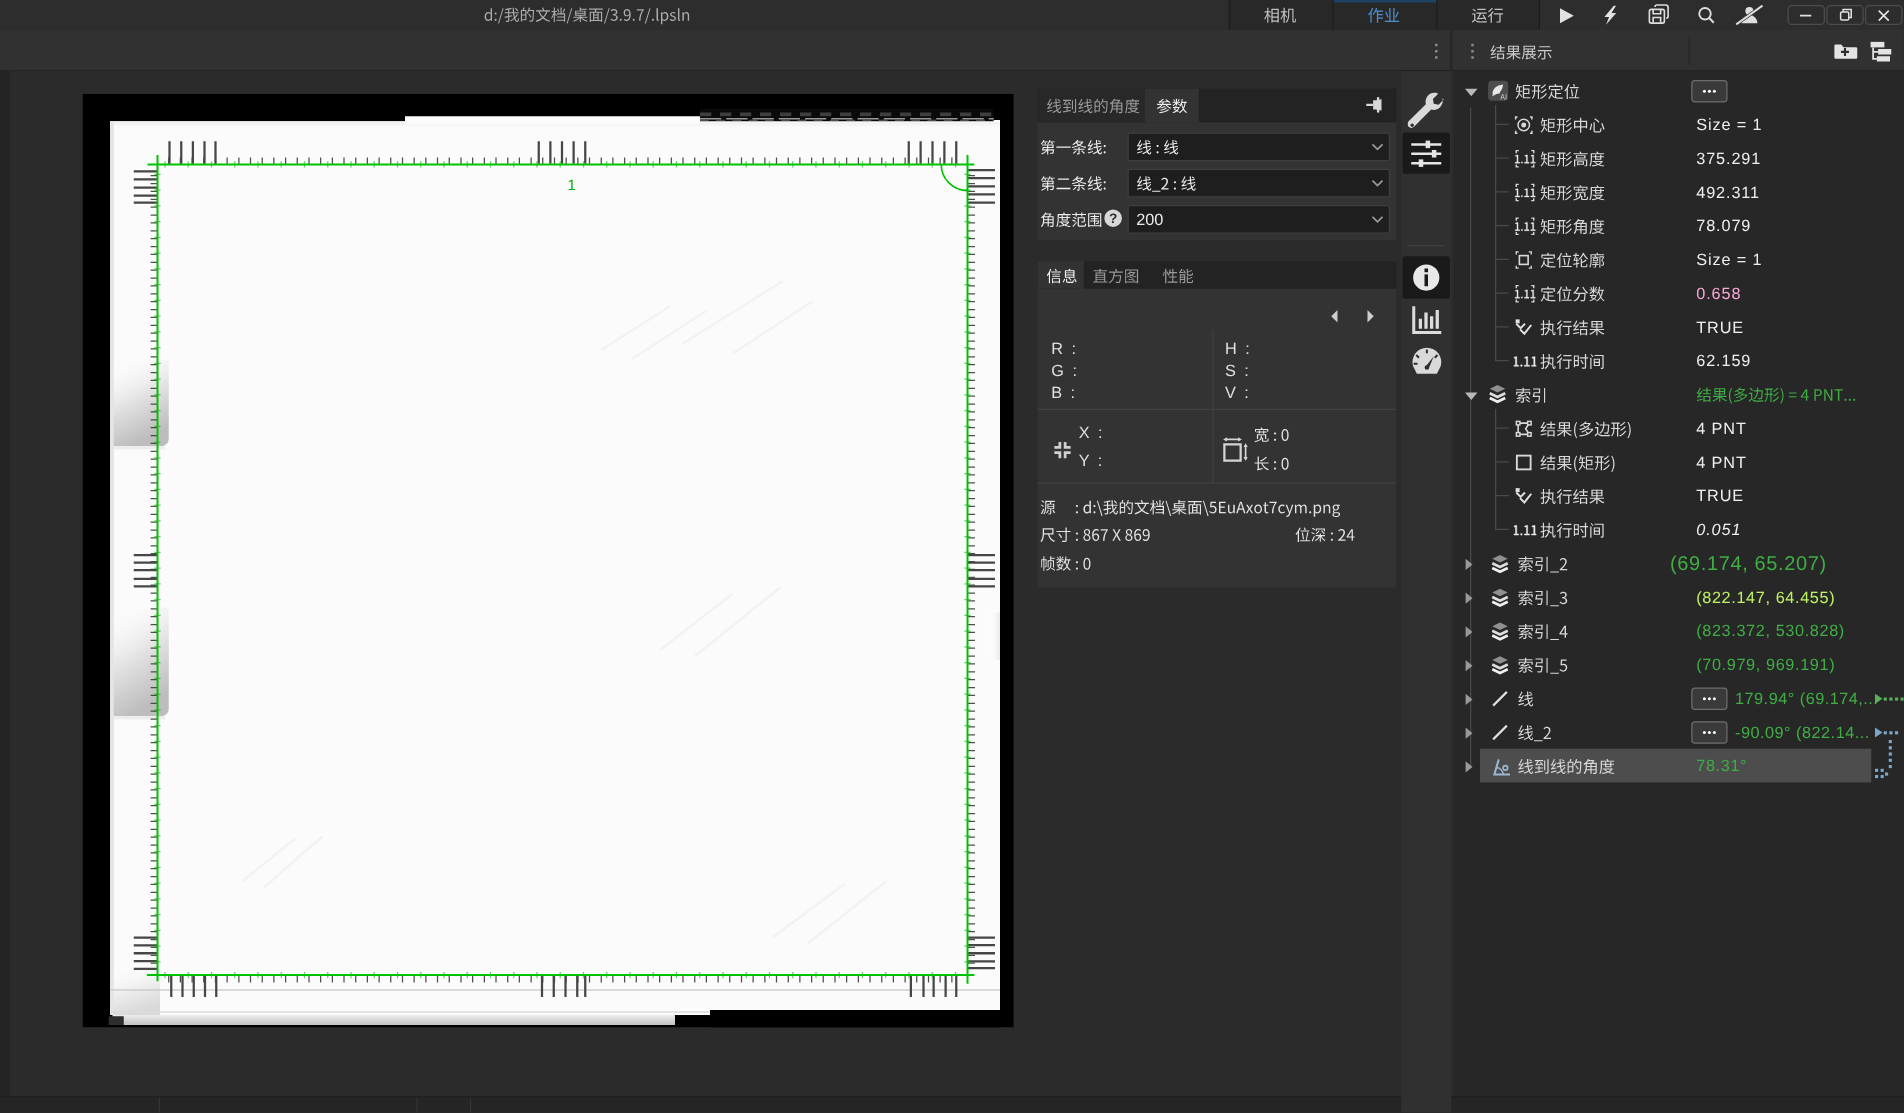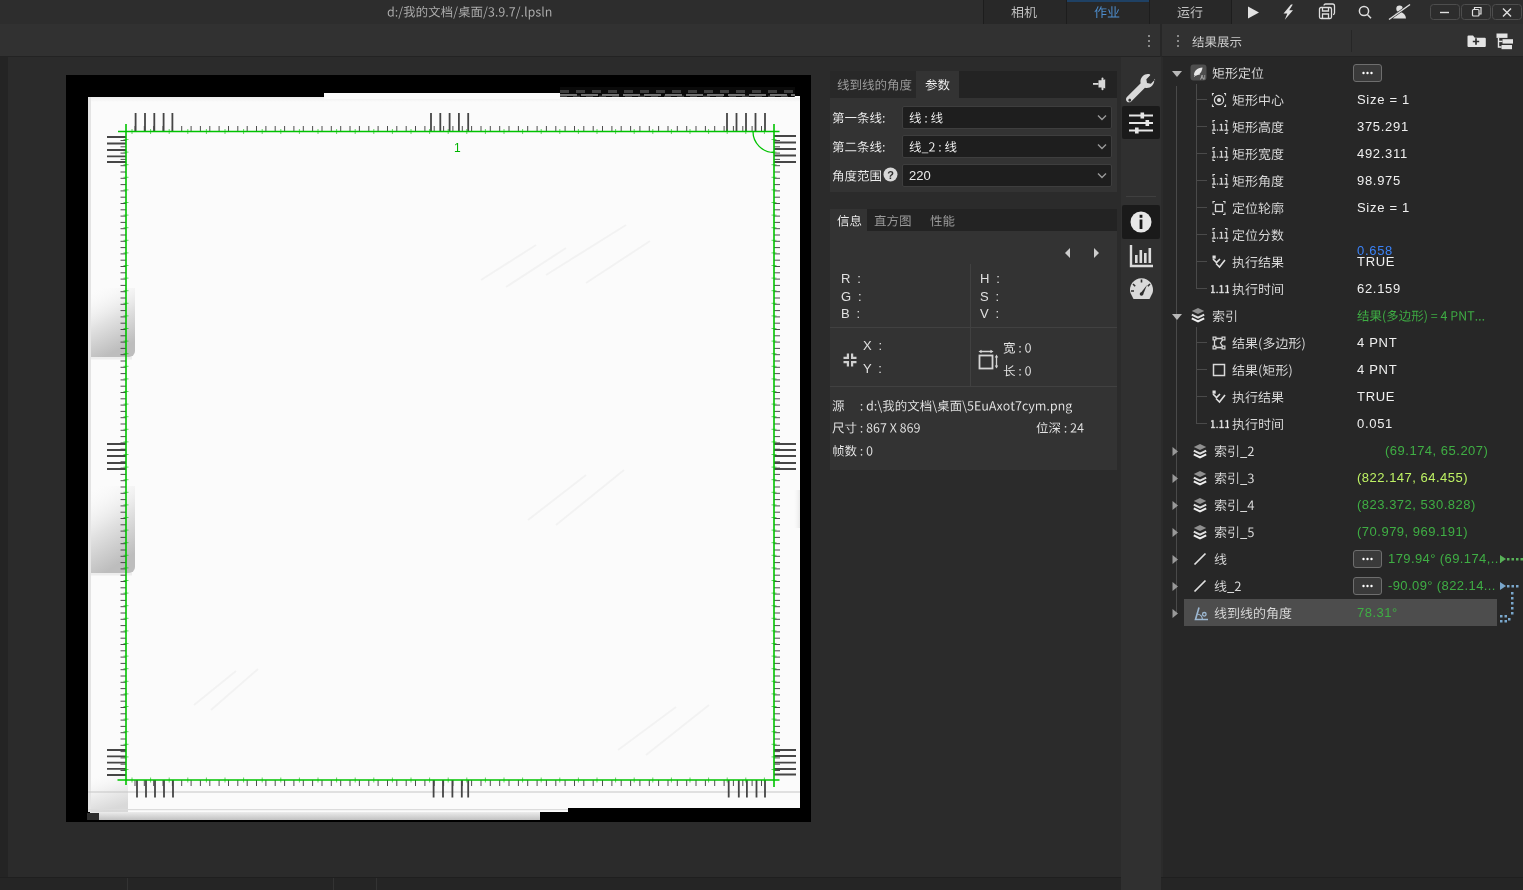--- a/index.html
+++ b/index.html
@@ -184,21 +184,21 @@
 <svg class="i" style="left:1096px;top:143px" width="12" height="8">
       <path d="M2 1.5 L6 5.5 L10 1.5" stroke="#9a9a9a" stroke-width="1.4" fill="none"></path>
     </svg>
 <svg class="t" style="left:909px;top:137.0px" width="50" height="19">
       <path transform="translate(0,14.5)" d="M0.7 -0.7 0.9 0.2C2 -0.1 3.5 -0.6 5 -1L4.8 -1.8C3.3 -1.4 1.7 -0.9 0.7 -0.7ZM8.8 -9.8C9.4 -9.5 10.2 -9 10.6 -8.6L11.2 -9.2C10.8 -9.5 10 -10 9.3 -10.3ZM0.9 -5.3C1.1 -5.4 1.4 -5.5 2.9 -5.7C2.4 -4.8 1.9 -4.2 1.6 -4C1.2 -3.5 1 -3.2 0.7 -3.1C0.8 -2.9 0.9 -2.5 1 -2.3C1.2 -2.4 1.7 -2.6 4.8 -3.2C4.8 -3.4 4.8 -3.7 4.8 -4L2.3 -3.5C3.3 -4.7 4.2 -6 5 -7.4L4.2 -7.9C4 -7.4 3.7 -6.9 3.4 -6.5L1.9 -6.3C2.6 -7.4 3.3 -8.7 3.9 -10.1L3 -10.5C2.5 -9 1.6 -7.4 1.3 -7C1 -6.5 0.8 -6.2 0.6 -6.2C0.7 -5.9 0.9 -5.5 0.9 -5.3ZM11.1 -4.4C10.6 -3.6 9.9 -2.9 9.1 -2.2C8.9 -2.9 8.7 -3.7 8.6 -4.6L11.8 -5.2L11.6 -6L8.5 -5.4C8.4 -6 8.4 -6.5 8.3 -7.1L11.4 -7.6L11.3 -8.4L8.3 -7.9C8.2 -8.8 8.2 -9.6 8.2 -10.5H7.3C7.3 -9.6 7.3 -8.7 7.4 -7.8L5.4 -7.5L5.6 -6.7L7.4 -6.9C7.5 -6.4 7.5 -5.8 7.6 -5.3L5.2 -4.8L5.3 -4L7.7 -4.4C7.9 -3.4 8.1 -2.4 8.3 -1.7C7.3 -1 6 -0.4 4.8 0C5 0.2 5.2 0.6 5.4 0.8C6.5 0.4 7.6 -0.2 8.6 -0.8C9.2 0.3 9.8 1 10.7 1C11.6 1 11.9 0.6 12 -0.9C11.8 -0.9 11.5 -1.1 11.3 -1.4C11.3 -0.2 11.2 0.1 10.8 0.1C10.3 0.1 9.8 -0.5 9.4 -1.4C10.4 -2.1 11.2 -3 11.9 -4Z M12.7 1.8H19.3V1H12.7Z M20 0H25.8V-1H23.3C22.8 -1 22.2 -0.9 21.8 -0.9C23.9 -2.9 25.4 -4.8 25.4 -6.6C25.4 -8.3 24.3 -9.3 22.7 -9.3C21.5 -9.3 20.7 -8.8 20 -8L20.7 -7.3C21.2 -8 21.8 -8.4 22.6 -8.4C23.7 -8.4 24.2 -7.6 24.2 -6.6C24.2 -5 22.9 -3.2 20 -0.7Z M31 -4.9C31.4 -4.9 31.8 -5.2 31.8 -5.8C31.8 -6.3 31.4 -6.6 31 -6.6C30.5 -6.6 30.1 -6.3 30.1 -5.8C30.1 -5.2 30.5 -4.9 31 -4.9ZM31 0.2C31.4 0.2 31.8 -0.2 31.8 -0.7C31.8 -1.2 31.4 -1.6 31 -1.6C30.5 -1.6 30.1 -1.2 30.1 -0.7C30.1 -0.2 30.5 0.2 31 0.2Z M36.2 -0.7 36.4 0.2C37.5 -0.1 39 -0.6 40.5 -1L40.3 -1.8C38.8 -1.4 37.2 -0.9 36.2 -0.7ZM44.3 -9.8C44.9 -9.5 45.7 -9 46.1 -8.6L46.7 -9.2C46.3 -9.5 45.5 -10 44.9 -10.3ZM36.4 -5.3C36.6 -5.4 36.9 -5.5 38.4 -5.7C37.9 -4.8 37.4 -4.2 37.1 -4C36.7 -3.5 36.5 -3.2 36.2 -3.1C36.3 -2.9 36.4 -2.5 36.5 -2.3C36.7 -2.4 37.2 -2.6 40.3 -3.2C40.3 -3.4 40.3 -3.7 40.3 -4L37.8 -3.5C38.8 -4.7 39.7 -6 40.5 -7.4L39.7 -7.9C39.5 -7.4 39.2 -6.9 38.9 -6.5L37.4 -6.3C38.1 -7.4 38.8 -8.7 39.4 -10.1L38.5 -10.5C38 -9 37.1 -7.4 36.8 -7C36.5 -6.5 36.3 -6.2 36.1 -6.2C36.2 -5.9 36.4 -5.5 36.4 -5.3ZM46.6 -4.4C46.1 -3.6 45.4 -2.9 44.6 -2.2C44.4 -2.9 44.2 -3.7 44.1 -4.6L47.3 -5.2L47.1 -6L44 -5.4C43.9 -6 43.9 -6.5 43.8 -7.1L46.9 -7.6L46.8 -8.4L43.8 -7.9C43.7 -8.8 43.7 -9.6 43.7 -10.5H42.8C42.8 -9.6 42.8 -8.7 42.9 -7.8L40.9 -7.5L41.1 -6.7L42.9 -6.9C43 -6.4 43 -5.8 43.1 -5.3L40.7 -4.8L40.8 -4L43.2 -4.4C43.4 -3.4 43.6 -2.4 43.8 -1.7C42.8 -1 41.5 -0.4 40.3 0C40.5 0.2 40.7 0.6 40.9 0.8C42 0.4 43.1 -0.2 44.1 -0.8C44.6 0.3 45.3 1 46.2 1C47.1 1 47.4 0.6 47.5 -0.9C47.3 -0.9 47 -1.1 46.8 -1.4C46.8 -0.2 46.6 0.1 46.3 0.1C45.8 0.1 45.3 -0.5 44.9 -1.4C45.9 -2.1 46.8 -3 47.4 -4Z" fill="#ececec"></path>
     </svg>
 <div class="r" style="left:902px;top:164px;width:210px;height:23px;background:#1e1e1e;border:1px solid #3e3e3e;border-radius:2px"></div>
 <svg class="i" style="left:1096px;top:172px" width="12" height="8">
       <path d="M2 1.5 L6 5.5 L10 1.5" stroke="#9a9a9a" stroke-width="1.4" fill="none"></path>
     </svg>
-<div class="a" style="left:909px;top:168.7px;font-size:13px;color:#ececec;">220</div>
+<div class="a" style="left:909px;top:168.7px;font-size:13px;color:#ececec;">200</div>
 <svg class="t" style="left:832px;top:165.5px" width="52" height="19">
       <path transform="translate(0,14.5)" d="M3.3 -6.8H6.1V-5.2H3.3ZM3.3 -7.6H3.3C3.7 -8 4 -8.5 4.3 -8.9H7.9C7.6 -8.4 7.2 -8 6.8 -7.6ZM10 -6.8V-5.2H7V-6.8ZM4.2 -10.5C3.6 -9.3 2.4 -7.8 0.7 -6.6C0.9 -6.5 1.2 -6.2 1.4 -5.9C1.8 -6.2 2.1 -6.4 2.4 -6.7V-4.5C2.4 -2.9 2.2 -1 0.8 0.4C1 0.6 1.4 0.9 1.5 1.1C2.4 0.3 2.8 -0.8 3.1 -1.9H6.1V0.7H7V-1.9H10V-0.2C10 -0 9.9 0 9.7 0C9.5 0.1 8.7 0.1 8 0C8.1 0.3 8.2 0.7 8.3 1C9.3 1 10 1 10.4 0.8C10.8 0.6 10.9 0.4 10.9 -0.2V-7.6H7.9C8.4 -8.1 8.9 -8.7 9.2 -9.3L8.6 -9.7L8.4 -9.7H4.9L5.2 -10.3ZM3.3 -4.4H6.1V-2.7H3.2C3.3 -3.3 3.3 -3.9 3.3 -4.4ZM10 -4.4V-2.7H7V-4.4Z M17.3 -8.1V-7H15.3V-6.2H17.3V-4.1H22.2V-6.2H24.2V-7H22.2V-8.1H21.3V-7H18.2V-8.1ZM21.3 -6.2V-4.9H18.2V-6.2ZM22 -2.5C21.4 -1.9 20.6 -1.4 19.7 -1C18.9 -1.4 18.1 -1.9 17.6 -2.5ZM15.5 -3.3V-2.5H17.1L16.7 -2.4C17.2 -1.7 17.9 -1.1 18.7 -0.6C17.5 -0.2 16.2 0 14.9 0.1C15 0.3 15.2 0.7 15.3 0.9C16.8 0.8 18.4 0.4 19.7 -0.1C20.9 0.5 22.4 0.8 24 1C24.1 0.8 24.3 0.4 24.5 0.2C23.1 0.1 21.9 -0.2 20.8 -0.6C21.9 -1.2 22.8 -2 23.3 -3L22.8 -3.4L22.6 -3.3ZM18.4 -10.3C18.6 -10 18.8 -9.6 18.9 -9.3H14.1V-5.9C14.1 -4 14 -1.3 13 0.6C13.2 0.7 13.6 0.9 13.8 1C14.8 -1 15 -3.9 15 -5.9V-8.4H24.4V-9.3H20C19.8 -9.7 19.6 -10.2 19.4 -10.6Z M25.9 0.2 26.6 1C27.5 0 28.6 -1.2 29.5 -2.3L29 -3C28 -1.8 26.8 -0.6 25.9 0.2ZM26.4 -6.6C27.2 -6.2 28.2 -5.6 28.7 -5.2L29.3 -5.9C28.7 -6.2 27.7 -6.8 27 -7.2ZM25.7 -4.2C26.5 -3.9 27.5 -3.3 28.1 -3L28.6 -3.7C28 -4 27 -4.5 26.2 -4.9ZM30.1 -6.8V-0.8C30.1 0.5 30.6 0.8 32.1 0.8C32.4 0.8 34.8 0.8 35.2 0.8C36.5 0.8 36.9 0.3 37 -1.4C36.7 -1.5 36.3 -1.7 36.1 -1.8C36 -0.4 35.9 -0.1 35.1 -0.1C34.6 -0.1 32.5 -0.1 32.1 -0.1C31.2 -0.1 31.1 -0.2 31.1 -0.8V-5.9H35V-3.6C35 -3.4 34.9 -3.4 34.7 -3.4C34.4 -3.4 33.7 -3.4 32.8 -3.4C32.9 -3.1 33.1 -2.8 33.1 -2.5C34.2 -2.5 34.9 -2.5 35.3 -2.7C35.8 -2.8 35.9 -3.1 35.9 -3.6V-6.8ZM33 -10.5V-9.4H29.5V-10.5H28.5V-9.4H25.7V-8.5H28.5V-7.3H29.5V-8.5H33V-7.3H33.9V-8.5H36.8V-9.4H33.9V-10.5Z M40.3 -7.8V-7H43.2V-6H40.8V-5.2H43.2V-4.2H40.1V-3.4H43.2V-0.8H44.1V-3.4H46.4C46.3 -2.7 46.2 -2.4 46.1 -2.2C46 -2.1 46 -2.1 45.8 -2.1C45.6 -2.1 45.2 -2.1 44.8 -2.2C44.9 -2 45 -1.7 45 -1.4C45.5 -1.4 45.9 -1.4 46.2 -1.4C46.5 -1.5 46.6 -1.5 46.8 -1.7C47 -1.9 47.2 -2.5 47.3 -3.8C47.3 -3.9 47.3 -4.2 47.3 -4.2H44.1V-5.2H46.7V-6H44.1V-7H47.2V-7.8H44.1V-8.8H43.2V-7.8ZM38.5 -10V1H39.4V0.4H48.1V1H49V-10ZM39.4 -0.4V-9.2H48.1V-0.4Z" fill="#eeeeee"></path>
     </svg>
 <svg class="i" style="left:883px;top:167px" width="16" height="16">
       <circle cx="7.5" cy="7.5" r="7" fill="#d8d8d8"></circle>
       <text x="7.5" y="11.5" text-anchor="middle" font-family="Liberation Sans" font-size="11" font-weight="bold" fill="#2d2d2d">?</text>
     </svg>
 <div class="r" style="left:830px;top:209px;width:287px;height:22px;background:#232323;"></div>
 <div class="r" style="left:830px;top:209px;width:37px;height:22px;background:#333333;"></div>
 <svg class="t" style="left:837px;top:210.5px" width="27" height="19">
@@ -365,41 +365,41 @@
 <div class="a" style="left:1357px;top:146.7px;font-size:13px;color:#efefef;letter-spacing:0.7px;">492.311</div>
 <svg class="i" style="left:1211px;top:173px" width="18" height="16" viewBox="0 0 18 16">
 <g stroke="#d8d8d8" stroke-width="1.1" fill="none">
         <path d="M4 1.5 h-2 v2 M14 1.5 h2 v2 M4 14.5 h-2 v-2 M14 14.5 h2 v-2"></path>
       </g>
 <path transform="translate(0.3,11.5)" d="M0.8 0H4.4V-0.7H3.1V-6.6H2.5C2.1 -6.4 1.7 -6.2 1.1 -6.1V-5.6H2.3V-0.7H0.8Z M6.2 0.1C6.6 0.1 6.8 -0.1 6.8 -0.5C6.8 -0.9 6.6 -1.1 6.2 -1.1C5.9 -1.1 5.7 -0.9 5.7 -0.5C5.7 -0.1 5.9 0.1 6.2 0.1Z M8.3 0H11.9V-0.7H10.6V-6.6H10C9.6 -6.4 9.2 -6.2 8.6 -6.1V-5.6H9.8V-0.7H8.3Z M13.3 0H16.9V-0.7H15.6V-6.6H14.9C14.6 -6.4 14.2 -6.2 13.6 -6.1V-5.6H14.8V-0.7H13.3Z" fill="#ececec" stroke="#ececec" stroke-width="0.35"></path>
     </svg>
 <svg class="t" style="left:1232px;top:170.7px" width="54" height="20">
       <path transform="translate(0,15.1)" d="M7.3 -6.3H10.6V-3.8H7.3ZM12.1 -10.2H6.3V0.5H12.3V-0.4H7.3V-2.9H11.5V-7.3H7.3V-9.3H12.1ZM1.8 -10.9C1.6 -9.3 1.2 -7.7 0.6 -6.7C0.8 -6.5 1.2 -6.3 1.4 -6.1C1.7 -6.7 2 -7.5 2.2 -8.3H3V-6.2L3 -5.6H0.8V-4.7H3C2.8 -3 2.2 -1.1 0.5 0.3C0.7 0.4 1 0.8 1.1 1C2.4 -0.1 3.1 -1.4 3.5 -2.7C4.1 -1.9 4.9 -0.9 5.2 -0.3L5.9 -1.1C5.5 -1.5 4.2 -3.1 3.7 -3.6C3.8 -4 3.9 -4.3 3.9 -4.7H5.8V-5.6H4L4 -6.2V-8.3H5.5V-9.2H2.4C2.6 -9.7 2.7 -10.2 2.7 -10.7Z M24 -10.7C23.2 -9.7 21.7 -8.6 20.5 -7.9C20.7 -7.7 21 -7.5 21.2 -7.2C22.5 -8 23.9 -9.1 24.9 -10.3ZM24.4 -7.1C23.5 -6 21.9 -4.8 20.6 -4.1C20.8 -4 21.1 -3.7 21.3 -3.5C22.7 -4.2 24.3 -5.5 25.3 -6.8ZM24.7 -3.6C23.7 -2 21.9 -0.5 19.9 0.2C20.2 0.5 20.5 0.8 20.6 1C22.6 0.1 24.5 -1.4 25.6 -3.2ZM18.3 -9.2V-5.8H16.2V-9.2ZM13.5 -5.8V-4.9H15.2C15.2 -3 14.9 -1.1 13.5 0.5C13.7 0.6 14.1 0.9 14.2 1.1C15.8 -0.6 16.1 -2.7 16.1 -4.9H18.3V1H19.2V-4.9H20.6V-5.8H19.2V-9.2H20.4V-10.1H13.8V-9.2H15.2V-5.8Z M29.5 -7H32.3V-5.4H29.5ZM29.5 -7.9H29.4C29.8 -8.3 30.2 -8.8 30.5 -9.2H34.2C33.9 -8.8 33.5 -8.3 33.1 -7.9ZM36.4 -7V-5.4H33.3V-7ZM30.4 -11C29.7 -9.6 28.5 -8.1 26.7 -6.9C27 -6.7 27.3 -6.4 27.5 -6.2C27.8 -6.4 28.2 -6.7 28.5 -7V-4.7C28.5 -3 28.3 -1 26.9 0.4C27.1 0.6 27.4 0.9 27.6 1.1C28.5 0.3 29 -0.8 29.2 -2H32.3V0.8H33.3V-2H36.4V-0.2C36.4 -0 36.3 0 36.1 0C35.9 0.1 35.1 0.1 34.3 0C34.4 0.3 34.6 0.7 34.6 1C35.7 1 36.4 1 36.8 0.8C37.2 0.7 37.4 0.4 37.4 -0.2V-7.9H34.3C34.7 -8.4 35.2 -9.1 35.6 -9.6L34.9 -10.1L34.7 -10.1H31.1L31.5 -10.8ZM29.5 -4.5H32.3V-2.8H29.4C29.4 -3.4 29.5 -4 29.5 -4.5ZM36.4 -4.5V-2.8H33.3V-4.5Z M44 -8.4V-7.2H41.9V-6.4H44V-4.3H49.1V-6.4H51.2V-7.2H49.1V-8.4H48.1V-7.2H45V-8.4ZM48.1 -6.4V-5.1H45V-6.4ZM48.8 -2.6C48.3 -2 47.5 -1.4 46.5 -1C45.6 -1.4 44.9 -2 44.3 -2.6ZM42.1 -3.4V-2.6H43.8L43.4 -2.5C43.9 -1.7 44.6 -1.1 45.5 -0.6C44.2 -0.2 42.9 0 41.5 0.1C41.6 0.4 41.8 0.7 41.9 1C43.5 0.8 45.1 0.5 46.5 -0.1C47.8 0.5 49.3 0.8 50.9 1C51.1 0.8 51.3 0.4 51.5 0.2C50.1 0.1 48.7 -0.2 47.6 -0.6C48.7 -1.2 49.7 -2 50.3 -3.2L49.7 -3.5L49.5 -3.4ZM45.1 -10.8C45.3 -10.4 45.5 -10 45.7 -9.6H40.6V-6.1C40.6 -4.1 40.5 -1.4 39.5 0.6C39.7 0.7 40.2 0.9 40.4 1C41.4 -1 41.6 -4 41.6 -6.1V-8.7H51.3V-9.6H46.8C46.6 -10 46.4 -10.6 46.1 -11Z" fill="#d9d9d9"></path>
     </svg>
-<div class="a" style="left:1357px;top:173.7px;font-size:13px;color:#efefef;letter-spacing:0.7px;">98.975</div>
+<div class="a" style="left:1357px;top:173.7px;font-size:13px;color:#efefef;letter-spacing:0.7px;">78.079</div>
 <svg class="i" style="left:1211px;top:200px" width="16" height="16" viewBox="0 0 16 16">
 <g stroke="#d8d8d8" stroke-width="1.1" fill="none">
         <path d="M4 1.5 h-2 v2 M12 1.5 h2 v2 M4 14.5 h-2 v-2 M12 14.5 h2 v-2"></path>
 <rect x="4.5" y="4.5" width="7" height="7" stroke-width="1.3"></rect>
       </g>
     </svg>
 <svg class="t" style="left:1232px;top:197.7px" width="54" height="20">
       <path transform="translate(0,15.1)" d="M2.9 -4.9C2.6 -2.6 1.9 -0.7 0.5 0.4C0.7 0.6 1.1 0.9 1.3 1.1C2.1 0.3 2.8 -0.7 3.2 -1.9C4.4 0.4 6.4 0.8 9.1 0.8H12.1C12.2 0.5 12.3 0.1 12.5 -0.2C11.8 -0.1 9.6 -0.1 9.1 -0.1C8.4 -0.1 7.6 -0.2 7 -0.3V-2.9H10.9V-3.8H7V-6H10.3V-6.9H2.7V-6H6V-0.6C4.9 -1 4.1 -1.7 3.6 -3.1C3.7 -3.6 3.8 -4.2 3.9 -4.8ZM5.5 -10.7C5.8 -10.3 6 -9.9 6.1 -9.5H1.1V-6.6H2V-8.5H10.9V-6.6H11.9V-9.5H7.3C7.1 -9.9 6.8 -10.5 6.5 -11Z M17.8 -8.6V-7.6H24.9V-8.6ZM18.7 -6.6C19 -4.8 19.4 -2.4 19.5 -1L20.5 -1.3C20.4 -2.7 20 -5 19.5 -6.8ZM20.4 -10.8C20.7 -10.1 20.9 -9.3 21 -8.7L22 -9C21.9 -9.5 21.6 -10.4 21.3 -11ZM17.2 -0.4V0.5H25.4V-0.4H22.7C23.2 -2.2 23.7 -4.7 24.1 -6.7L23.1 -6.9C22.8 -5 22.3 -2.2 21.8 -0.4ZM16.7 -10.9C16 -8.9 14.8 -6.9 13.5 -5.7C13.7 -5.5 13.9 -5 14.1 -4.7C14.5 -5.2 14.9 -5.7 15.3 -6.3V1H16.3V-7.8C16.8 -8.7 17.3 -9.6 17.6 -10.6Z M34.4 -10.9C33.8 -9.4 32.6 -7.5 30.9 -6.1C31.1 -6 31.4 -5.6 31.5 -5.4C33 -6.6 34 -8 34.7 -9.3C35.6 -7.8 36.7 -6.4 37.8 -5.5C37.9 -5.8 38.3 -6.1 38.5 -6.3C37.3 -7.1 36 -8.8 35.2 -10.3L35.4 -10.8ZM36.6 -5.6C35.8 -4.9 34.7 -4.2 33.6 -3.6V-6.1H32.6V-0.8C32.6 0.4 33 0.7 34.3 0.7C34.5 0.7 36.2 0.7 36.5 0.7C37.6 0.7 37.9 0.2 38 -1.6C37.7 -1.7 37.3 -1.8 37.1 -2C37.1 -0.5 37 -0.2 36.4 -0.2C36.1 -0.2 34.6 -0.2 34.3 -0.2C33.7 -0.2 33.6 -0.3 33.6 -0.8V-2.6C34.8 -3.1 36.2 -4 37.3 -4.7ZM27 -4.3C27.1 -4.4 27.5 -4.5 28 -4.5H29V-2.6L26.5 -2.2L26.7 -1.2L29 -1.7V1H29.9V-1.8L31.5 -2.2L31.4 -3L29.9 -2.7V-4.5H31.2V-5.4H29.9V-7.4H29V-5.4H27.9C28.2 -6.3 28.6 -7.3 28.9 -8.4H31.2V-9.4H29.1C29.2 -9.8 29.3 -10.3 29.4 -10.7L28.5 -10.9C28.4 -10.4 28.3 -9.9 28.2 -9.4H26.6V-8.4H28C27.7 -7.4 27.5 -6.5 27.3 -6.2C27.1 -5.6 26.9 -5.2 26.7 -5.1C26.8 -4.9 27 -4.5 27 -4.3Z M43.1 -5.9H45.7V-4.9H43.1ZM42.4 -6.5V-4.3H46.5V-6.5ZM43.5 -8.6C43.7 -8.4 43.9 -8.1 44 -7.8H41.8V-7H47V-7.8H45C44.9 -8.1 44.7 -8.6 44.4 -8.9ZM46.1 -3.7 45.8 -3.7H42.1V-3H45.2C44.8 -2.8 44.4 -2.5 44 -2.4V-1.9L41.5 -1.7L41.6 -0.9L44 -1.1V0C44 0.2 44 0.2 43.8 0.2C43.6 0.2 43.1 0.2 42.5 0.2C42.6 0.4 42.7 0.7 42.8 0.9C43.6 0.9 44.1 0.9 44.4 0.8C44.8 0.7 44.9 0.5 44.9 0.1V-1.2L47.1 -1.3L47.1 -2L44.9 -1.9V-2.1C45.6 -2.5 46.2 -2.9 46.8 -3.3L46.3 -3.8ZM47.5 -8.1V1.1H48.3V-7.3H50.2C49.9 -6.5 49.5 -5.5 49 -4.7C50.1 -3.7 50.3 -2.9 50.4 -2.3C50.4 -1.9 50.3 -1.6 50.1 -1.4C49.9 -1.4 49.8 -1.3 49.6 -1.3C49.4 -1.3 49.1 -1.3 48.8 -1.4C48.9 -1.1 49 -0.7 49 -0.5C49.3 -0.5 49.7 -0.5 50 -0.5C50.3 -0.5 50.5 -0.6 50.7 -0.8C51.1 -1 51.3 -1.5 51.3 -2.2C51.2 -3 51 -3.8 49.9 -4.8C50.4 -5.7 50.9 -6.9 51.4 -7.8L50.7 -8.2L50.6 -8.1ZM45 -10.7C45.2 -10.5 45.4 -10.1 45.5 -9.8H40.4V-5.8C40.4 -3.9 40.4 -1.3 39.4 0.5C39.6 0.6 40 0.9 40.2 1.1C41.2 -0.9 41.3 -3.8 41.3 -5.8V-9H51.3V-9.8H46.6C46.4 -10.2 46.2 -10.6 46 -11Z" fill="#d9d9d9"></path>
     </svg>
 <div class="a" style="left:1357px;top:200.7px;font-size:13px;color:#efefef;letter-spacing:0.7px;">Size = 1</div>
 <svg class="i" style="left:1211px;top:227px" width="18" height="16" viewBox="0 0 18 16">
 <g stroke="#d8d8d8" stroke-width="1.1" fill="none">
         <path d="M4 1.5 h-2 v2 M14 1.5 h2 v2 M4 14.5 h-2 v-2 M14 14.5 h2 v-2"></path>
       </g>
 <path transform="translate(0.3,11.5)" d="M0.8 0H4.4V-0.7H3.1V-6.6H2.5C2.1 -6.4 1.7 -6.2 1.1 -6.1V-5.6H2.3V-0.7H0.8Z M6.2 0.1C6.6 0.1 6.8 -0.1 6.8 -0.5C6.8 -0.9 6.6 -1.1 6.2 -1.1C5.9 -1.1 5.7 -0.9 5.7 -0.5C5.7 -0.1 5.9 0.1 6.2 0.1Z M8.3 0H11.9V-0.7H10.6V-6.6H10C9.6 -6.4 9.2 -6.2 8.6 -6.1V-5.6H9.8V-0.7H8.3Z M13.3 0H16.9V-0.7H15.6V-6.6H14.9C14.6 -6.4 14.2 -6.2 13.6 -6.1V-5.6H14.8V-0.7H13.3Z" fill="#ececec" stroke="#ececec" stroke-width="0.35"></path>
     </svg>
 <svg class="t" style="left:1232px;top:224.7px" width="54" height="20">
       <path transform="translate(0,15.1)" d="M2.9 -4.9C2.6 -2.6 1.9 -0.7 0.5 0.4C0.7 0.6 1.1 0.9 1.3 1.1C2.1 0.3 2.8 -0.7 3.2 -1.9C4.4 0.4 6.4 0.8 9.1 0.8H12.1C12.2 0.5 12.3 0.1 12.5 -0.2C11.8 -0.1 9.6 -0.1 9.1 -0.1C8.4 -0.1 7.6 -0.2 7 -0.3V-2.9H10.9V-3.8H7V-6H10.3V-6.9H2.7V-6H6V-0.6C4.9 -1 4.1 -1.7 3.6 -3.1C3.7 -3.6 3.8 -4.2 3.9 -4.8ZM5.5 -10.7C5.8 -10.3 6 -9.9 6.1 -9.5H1.1V-6.6H2V-8.5H10.9V-6.6H11.9V-9.5H7.3C7.1 -9.9 6.8 -10.5 6.5 -11Z M17.8 -8.6V-7.6H24.9V-8.6ZM18.7 -6.6C19 -4.8 19.4 -2.4 19.5 -1L20.5 -1.3C20.4 -2.7 20 -5 19.5 -6.8ZM20.4 -10.8C20.7 -10.1 20.9 -9.3 21 -8.7L22 -9C21.9 -9.5 21.6 -10.4 21.3 -11ZM17.2 -0.4V0.5H25.4V-0.4H22.7C23.2 -2.2 23.7 -4.7 24.1 -6.7L23.1 -6.9C22.8 -5 22.3 -2.2 21.8 -0.4ZM16.7 -10.9C16 -8.9 14.8 -6.9 13.5 -5.7C13.7 -5.5 13.9 -5 14.1 -4.7C14.5 -5.2 14.9 -5.7 15.3 -6.3V1H16.3V-7.8C16.8 -8.7 17.3 -9.6 17.6 -10.6Z M34.7 -10.7 33.9 -10.3C34.8 -8.4 36.3 -6.3 37.7 -5.1C37.9 -5.4 38.2 -5.7 38.5 -5.9C37.1 -6.9 35.6 -8.9 34.7 -10.7ZM30.2 -10.7C29.5 -8.7 28.1 -6.9 26.6 -5.7C26.8 -5.6 27.2 -5.2 27.4 -5C27.8 -5.3 28.1 -5.6 28.4 -5.9V-5H30.9C30.6 -2.8 29.9 -0.8 26.8 0.2C27.1 0.5 27.3 0.8 27.4 1.1C30.8 -0.1 31.6 -2.5 32 -5H35.5C35.4 -1.8 35.2 -0.5 34.8 -0.2C34.7 -0.1 34.6 -0 34.3 -0C34 -0 33.2 -0 32.3 -0.1C32.5 0.2 32.6 0.6 32.7 0.9C33.5 0.9 34.3 0.9 34.7 0.9C35.2 0.9 35.5 0.8 35.7 0.4C36.2 -0.1 36.3 -1.5 36.5 -5.5C36.6 -5.7 36.6 -6 36.6 -6H28.5C29.6 -7.2 30.6 -8.7 31.3 -10.4Z M44.8 -10.7C44.5 -10.2 44.1 -9.4 43.8 -8.9L44.4 -8.6C44.8 -9.1 45.2 -9.7 45.6 -10.3ZM40.1 -10.3C40.5 -9.8 40.8 -9 41 -8.6L41.7 -8.9C41.6 -9.4 41.2 -10.1 40.9 -10.6ZM44.3 -3.4C44 -2.7 43.6 -2.1 43.1 -1.6C42.6 -1.9 42.1 -2.1 41.6 -2.3C41.8 -2.7 42 -3 42.2 -3.4ZM40.4 -2C41.1 -1.7 41.8 -1.4 42.4 -1.1C41.6 -0.5 40.6 -0.1 39.5 0.2C39.7 0.4 39.9 0.7 40 0.9C41.2 0.6 42.3 0.1 43.2 -0.7C43.7 -0.4 44.1 -0.1 44.4 0.1L45 -0.6C44.7 -0.8 44.3 -1 43.9 -1.2C44.6 -2 45.1 -2.9 45.4 -4L44.9 -4.2L44.7 -4.2H42.6L42.9 -4.9L42 -5C41.9 -4.8 41.8 -4.5 41.7 -4.2H39.9V-3.4H41.3C41 -2.9 40.7 -2.4 40.4 -2ZM42.3 -10.9V-8.5H39.6V-7.7H42C41.4 -6.9 40.4 -6 39.5 -5.7C39.7 -5.5 39.9 -5.1 40 -4.9C40.8 -5.3 41.7 -6.1 42.3 -6.8V-5.3H43.3V-7C43.9 -6.6 44.7 -6 45 -5.7L45.5 -6.4C45.2 -6.6 44.1 -7.3 43.4 -7.7H45.9V-8.5H43.3V-10.9ZM47.2 -10.8C46.9 -8.5 46.3 -6.3 45.3 -5C45.5 -4.8 45.8 -4.5 46 -4.4C46.3 -4.9 46.6 -5.4 46.9 -6.1C47.2 -4.8 47.5 -3.6 48 -2.6C47.3 -1.4 46.3 -0.4 44.9 0.3C45 0.5 45.3 0.9 45.4 1.1C46.7 0.4 47.7 -0.5 48.5 -1.7C49.2 -0.6 50 0.3 51 0.9C51.1 0.7 51.4 0.3 51.6 0.2C50.5 -0.4 49.7 -1.4 49 -2.6C49.7 -3.9 50.2 -5.5 50.4 -7.5H51.3V-8.4H47.6C47.8 -9.1 48 -9.9 48.1 -10.7ZM49.5 -7.5C49.3 -6 49 -4.7 48.5 -3.6C48 -4.8 47.7 -6.1 47.4 -7.5Z" fill="#d9d9d9"></path>
     </svg>
-<div class="a" style="left:1357px;top:227.7px;font-size:13px;color:#3b82f6;letter-spacing:0.7px;margin-top:16px;">0.658</div>
+<div class="a" style="left:1357px;top:227.7px;font-size:13px;color:#f9a8d4;letter-spacing:0.7px;">0.658</div>
 <svg class="i" style="left:1211px;top:254px" width="16" height="16" viewBox="0 0 16 16">
 <g stroke="#e0e0e0" stroke-width="1.6" fill="none">
 <path d="M2 5 L5.5 8.5 L9 5"></path>
         <path d="M5 9.5 L8.5 13 L14 6"></path>
       </g>
 <rect x="1.5" y="1.5" width="3.2" height="3.2" fill="#e0e0e0"></rect>
     </svg>
 <svg class="t" style="left:1232px;top:251.7px" width="54" height="20">
       <path transform="translate(0,15.1)" d="M2.3 -10.9V-8.2H0.6V-7.3H2.3V-4.5L0.4 -4L0.7 -3L2.3 -3.5V-0.1C2.3 0 2.2 0.1 2 0.1C1.9 0.1 1.4 0.1 0.8 0.1C0.9 0.4 1.1 0.8 1.1 1C1.9 1 2.4 1 2.8 0.8C3.1 0.7 3.2 0.4 3.2 -0.1V-3.8L4.7 -4.3L4.6 -5.3L3.2 -4.8V-7.3H4.5V-8.2H3.2V-10.9ZM6.8 -10.9C6.9 -9.9 6.9 -9 6.9 -8.1H4.8V-7.2H6.8C6.8 -6.4 6.7 -5.5 6.6 -4.8L5.4 -5.5L4.9 -4.8C5.4 -4.5 5.9 -4.2 6.5 -3.9C6 -2 5.2 -0.7 3.6 0.3C3.8 0.5 4.1 0.9 4.3 1.1C5.9 -0 6.8 -1.4 7.3 -3.3C8 -2.9 8.6 -2.5 9 -2.1L9.6 -2.9C9.1 -3.3 8.3 -3.8 7.5 -4.3C7.6 -5.2 7.7 -6.1 7.8 -7.2H9.8C9.7 -2.1 9.6 1 11.3 1C12.1 1 12.4 0.5 12.5 -1.2C12.3 -1.3 11.9 -1.5 11.7 -1.6C11.7 -0.3 11.6 0.1 11.3 0.1C10.6 0.1 10.6 -2.7 10.8 -8.1H7.8C7.8 -9 7.8 -9.9 7.8 -10.9Z M18.7 -10.1V-9.2H25.1V-10.1ZM16.5 -10.9C15.8 -10 14.5 -8.8 13.5 -8.1C13.6 -7.9 13.9 -7.5 14 -7.3C15.2 -8.1 16.5 -9.4 17.4 -10.5ZM18.1 -6.6V-5.6H22.5V-0.2C22.5 -0 22.4 0.1 22.1 0.1C21.9 0.1 21 0.1 20.1 0C20.2 0.3 20.4 0.7 20.4 1C21.7 1 22.4 1 22.9 0.9C23.3 0.7 23.5 0.4 23.5 -0.2V-5.6H25.4V-6.6ZM17 -8.1C16.1 -6.7 14.7 -5.1 13.3 -4.2C13.5 -4 13.9 -3.6 14 -3.4C14.5 -3.8 15 -4.2 15.5 -4.7V1.1H16.5V-5.8C17 -6.4 17.5 -7.1 17.9 -7.8Z M26.5 -0.7 26.6 0.3C27.9 0 29.6 -0.3 31.3 -0.7L31.2 -1.6C29.5 -1.3 27.7 -0.9 26.5 -0.7ZM26.7 -5.6C26.9 -5.6 27.2 -5.7 28.9 -5.9C28.3 -5.1 27.8 -4.4 27.5 -4.2C27.1 -3.7 26.8 -3.4 26.5 -3.3C26.6 -3.1 26.8 -2.6 26.8 -2.4C27.1 -2.6 27.6 -2.7 31.2 -3.3C31.2 -3.5 31.2 -3.9 31.2 -4.2L28.3 -3.7C29.3 -4.8 30.4 -6.2 31.2 -7.6L30.3 -8.2C30.1 -7.7 29.8 -7.2 29.5 -6.8L27.8 -6.6C28.5 -7.7 29.3 -9.1 29.9 -10.4L28.9 -10.8C28.4 -9.3 27.4 -7.7 27.1 -7.3C26.9 -6.9 26.6 -6.6 26.4 -6.5C26.5 -6.3 26.7 -5.8 26.7 -5.6ZM34.3 -10.9V-9.2H31.3V-8.2H34.3V-6.2H31.6V-5.3H38V-6.2H35.3V-8.2H38.3V-9.2H35.3V-10.9ZM32 -4V1H32.9V0.5H36.7V1H37.7V-4ZM32.9 -0.4V-3.1H36.7V-0.4Z M41.1 -10.3V-5.1H45V-4H39.8V-3.1H44.2C43 -1.9 41.2 -0.8 39.5 -0.2C39.7 0 40 0.4 40.1 0.6C41.9 -0 43.7 -1.3 45 -2.7V1H46V-2.8C47.3 -1.4 49.2 -0.1 50.9 0.5C51 0.3 51.3 -0.1 51.5 -0.3C49.9 -0.8 48 -1.9 46.8 -3.1H51.2V-4H46V-5.1H50V-10.3ZM42.1 -7.3H45V-6H42.1ZM46 -7.3H49V-6H46ZM42.1 -9.5H45V-8.1H42.1ZM46 -9.5H49V-8.1H46Z" fill="#d9d9d9"></path>
     </svg>
@@ -461,33 +461,33 @@
 <svg class="t" style="left:1232px;top:386.7px" width="54" height="20">
       <path transform="translate(0,15.1)" d="M2.3 -10.9V-8.2H0.6V-7.3H2.3V-4.5L0.4 -4L0.7 -3L2.3 -3.5V-0.1C2.3 0 2.2 0.1 2 0.1C1.9 0.1 1.4 0.1 0.8 0.1C0.9 0.4 1.1 0.8 1.1 1C1.9 1 2.4 1 2.8 0.8C3.1 0.7 3.2 0.4 3.2 -0.1V-3.8L4.7 -4.3L4.6 -5.3L3.2 -4.8V-7.3H4.5V-8.2H3.2V-10.9ZM6.8 -10.9C6.9 -9.9 6.9 -9 6.9 -8.1H4.8V-7.2H6.8C6.8 -6.4 6.7 -5.5 6.6 -4.8L5.4 -5.5L4.9 -4.8C5.4 -4.5 5.9 -4.2 6.5 -3.9C6 -2 5.2 -0.7 3.6 0.3C3.8 0.5 4.1 0.9 4.3 1.1C5.9 -0 6.8 -1.4 7.3 -3.3C8 -2.9 8.6 -2.5 9 -2.1L9.6 -2.9C9.1 -3.3 8.3 -3.8 7.5 -4.3C7.6 -5.2 7.7 -6.1 7.8 -7.2H9.8C9.7 -2.1 9.6 1 11.3 1C12.1 1 12.4 0.5 12.5 -1.2C12.3 -1.3 11.9 -1.5 11.7 -1.6C11.7 -0.3 11.6 0.1 11.3 0.1C10.6 0.1 10.6 -2.7 10.8 -8.1H7.8C7.8 -9 7.8 -9.9 7.8 -10.9Z M18.7 -10.1V-9.2H25.1V-10.1ZM16.5 -10.9C15.8 -10 14.5 -8.8 13.5 -8.1C13.6 -7.9 13.9 -7.5 14 -7.3C15.2 -8.1 16.5 -9.4 17.4 -10.5ZM18.1 -6.6V-5.6H22.5V-0.2C22.5 -0 22.4 0.1 22.1 0.1C21.9 0.1 21 0.1 20.1 0C20.2 0.3 20.4 0.7 20.4 1C21.7 1 22.4 1 22.9 0.9C23.3 0.7 23.5 0.4 23.5 -0.2V-5.6H25.4V-6.6ZM17 -8.1C16.1 -6.7 14.7 -5.1 13.3 -4.2C13.5 -4 13.9 -3.6 14 -3.4C14.5 -3.8 15 -4.2 15.5 -4.7V1.1H16.5V-5.8C17 -6.4 17.5 -7.1 17.9 -7.8Z M26.5 -0.7 26.6 0.3C27.9 0 29.6 -0.3 31.3 -0.7L31.2 -1.6C29.5 -1.3 27.7 -0.9 26.5 -0.7ZM26.7 -5.6C26.9 -5.6 27.2 -5.7 28.9 -5.9C28.3 -5.1 27.8 -4.4 27.5 -4.2C27.1 -3.7 26.8 -3.4 26.5 -3.3C26.6 -3.1 26.8 -2.6 26.8 -2.4C27.1 -2.6 27.6 -2.7 31.2 -3.3C31.2 -3.5 31.2 -3.9 31.2 -4.2L28.3 -3.7C29.3 -4.8 30.4 -6.2 31.2 -7.6L30.3 -8.2C30.1 -7.7 29.8 -7.2 29.5 -6.8L27.8 -6.6C28.5 -7.7 29.3 -9.1 29.9 -10.4L28.9 -10.8C28.4 -9.3 27.4 -7.7 27.1 -7.3C26.9 -6.9 26.6 -6.6 26.4 -6.5C26.5 -6.3 26.7 -5.8 26.7 -5.6ZM34.3 -10.9V-9.2H31.3V-8.2H34.3V-6.2H31.6V-5.3H38V-6.2H35.3V-8.2H38.3V-9.2H35.3V-10.9ZM32 -4V1H32.9V0.5H36.7V1H37.7V-4ZM32.9 -0.4V-3.1H36.7V-0.4Z M41.1 -10.3V-5.1H45V-4H39.8V-3.1H44.2C43 -1.9 41.2 -0.8 39.5 -0.2C39.7 0 40 0.4 40.1 0.6C41.9 -0 43.7 -1.3 45 -2.7V1H46V-2.8C47.3 -1.4 49.2 -0.1 50.9 0.5C51 0.3 51.3 -0.1 51.5 -0.3C49.9 -0.8 48 -1.9 46.8 -3.1H51.2V-4H46V-5.1H50V-10.3ZM42.1 -7.3H45V-6H42.1ZM46 -7.3H49V-6H46ZM42.1 -9.5H45V-8.1H42.1ZM46 -9.5H49V-8.1H46Z" fill="#d9d9d9"></path>
     </svg>
 <div class="a" style="left:1357px;top:389.7px;font-size:13px;color:#efefef;letter-spacing:0.7px;">TRUE</div>
 <svg class="i" style="left:1211px;top:416px" width="18" height="16" viewBox="0 0 18 16">
 <path transform="translate(-1.2,12)" d="M0.9 0H5.1V-0.8H3.6V-7.7H2.9C2.4 -7.5 2 -7.3 1.3 -7.2V-6.5H2.6V-0.8H0.9Z M7.3 0.1C7.7 0.1 8 -0.2 8 -0.6C8 -1 7.7 -1.3 7.3 -1.3C6.9 -1.3 6.6 -1 6.6 -0.6C6.6 -0.2 6.9 0.1 7.3 0.1Z M9.7 0H13.9V-0.8H12.3V-7.7H11.6C11.2 -7.5 10.7 -7.3 10 -7.2V-6.5H11.4V-0.8H9.7Z M15.5 0H19.7V-0.8H18.2V-7.7H17.4C17 -7.5 16.5 -7.3 15.8 -7.2V-6.5H17.2V-0.8H15.5Z" fill="#ececec" stroke="#ececec" stroke-width="0.4"></path>
     </svg>
 <svg class="t" style="left:1232px;top:413.7px" width="54" height="20">
       <path transform="translate(0,15.1)" d="M2.3 -10.9V-8.2H0.6V-7.3H2.3V-4.5L0.4 -4L0.7 -3L2.3 -3.5V-0.1C2.3 0 2.2 0.1 2 0.1C1.9 0.1 1.4 0.1 0.8 0.1C0.9 0.4 1.1 0.8 1.1 1C1.9 1 2.4 1 2.8 0.8C3.1 0.7 3.2 0.4 3.2 -0.1V-3.8L4.7 -4.3L4.6 -5.3L3.2 -4.8V-7.3H4.5V-8.2H3.2V-10.9ZM6.8 -10.9C6.9 -9.9 6.9 -9 6.9 -8.1H4.8V-7.2H6.8C6.8 -6.4 6.7 -5.5 6.6 -4.8L5.4 -5.5L4.9 -4.8C5.4 -4.5 5.9 -4.2 6.5 -3.9C6 -2 5.2 -0.7 3.6 0.3C3.8 0.5 4.1 0.9 4.3 1.1C5.9 -0 6.8 -1.4 7.3 -3.3C8 -2.9 8.6 -2.5 9 -2.1L9.6 -2.9C9.1 -3.3 8.3 -3.8 7.5 -4.3C7.6 -5.2 7.7 -6.1 7.8 -7.2H9.8C9.7 -2.1 9.6 1 11.3 1C12.1 1 12.4 0.5 12.5 -1.2C12.3 -1.3 11.9 -1.5 11.7 -1.6C11.7 -0.3 11.6 0.1 11.3 0.1C10.6 0.1 10.6 -2.7 10.8 -8.1H7.8C7.8 -9 7.8 -9.9 7.8 -10.9Z M18.7 -10.1V-9.2H25.1V-10.1ZM16.5 -10.9C15.8 -10 14.5 -8.8 13.5 -8.1C13.6 -7.9 13.9 -7.5 14 -7.3C15.2 -8.1 16.5 -9.4 17.4 -10.5ZM18.1 -6.6V-5.6H22.5V-0.2C22.5 -0 22.4 0.1 22.1 0.1C21.9 0.1 21 0.1 20.1 0C20.2 0.3 20.4 0.7 20.4 1C21.7 1 22.4 1 22.9 0.9C23.3 0.7 23.5 0.4 23.5 -0.2V-5.6H25.4V-6.6ZM17 -8.1C16.1 -6.7 14.7 -5.1 13.3 -4.2C13.5 -4 13.9 -3.6 14 -3.4C14.5 -3.8 15 -4.2 15.5 -4.7V1.1H16.5V-5.8C17 -6.4 17.5 -7.1 17.9 -7.8Z M32.2 -5.9C32.9 -4.9 33.7 -3.5 34.2 -2.7L35 -3.2C34.6 -4 33.7 -5.3 33 -6.3ZM30.2 -5.2V-2.3H28V-5.2ZM30.2 -6.1H28V-8.9H30.2ZM27.1 -9.8V-0.3H28V-1.4H31.1V-9.8ZM35.9 -10.9V-8.3H31.7V-7.4H35.9V-0.4C35.9 -0.2 35.8 -0.1 35.6 -0.1C35.3 -0.1 34.3 -0.1 33.3 -0.1C33.4 0.2 33.6 0.6 33.7 0.9C35 0.9 35.8 0.9 36.3 0.7C36.7 0.6 36.9 0.3 36.9 -0.4V-7.4H38.5V-8.3H36.9V-10.9Z M40.2 -8V1H41.2V-8ZM40.4 -10.3C41 -9.7 41.7 -8.9 42 -8.4L42.8 -8.9C42.4 -9.4 41.7 -10.2 41.1 -10.8ZM43.9 -3.8H47V-2.1H43.9ZM43.9 -6.4H47V-4.7H43.9ZM43 -7.2V-1.3H48V-7.2ZM43.6 -10.2V-9.3H49.9V-0.1C49.9 0 49.8 0.1 49.6 0.1C49.5 0.1 48.9 0.1 48.4 0.1C48.5 0.3 48.7 0.7 48.7 1C49.5 1 50.1 1 50.4 0.8C50.8 0.7 50.9 0.4 50.9 -0.1V-10.2Z" fill="#d9d9d9"></path>
     </svg>
-<div class="a" style="left:1357px;top:416.7px;font-size:13px;color:#efefef;letter-spacing:0.7px;">0.051</div>
+<div class="a" style="left:1357px;top:416.7px;font-size:13px;color:#efefef;letter-spacing:0.7px;font-style:italic;">0.051</div>
 <svg class="i" style="left:1171px;top:446.0px" width="8" height="12">
       <path d="M1.5 1 L7 5.5 L1.5 10 Z" fill="#999"></path>
     </svg>
 <svg class="i" style="left:1192px;top:443px" width="16" height="16" viewBox="0 0 16 16">
 <path d="M8 1 L14.2 4 L8 7 L1.8 4 Z" fill="#909090"></path>
 <path d="M1.8 7.6 L8 10.6 L14.2 7.6" stroke="#dedede" stroke-width="2.1" fill="none"></path>
 <path d="M1.8 11.4 L8 14.4 L14.2 11.4" stroke="#f0f0f0" stroke-width="2.1" fill="none"></path>
     </svg>
 <svg class="t" style="left:1214px;top:440.7px" width="42" height="20">
       <path transform="translate(0,15.1)" d="M8.2 -1.4C9.3 -0.8 10.7 0.2 11.4 0.8L12.2 0.2C11.5 -0.4 10 -1.3 9 -1.8ZM3.8 -1.8C3 -1.1 1.9 -0.3 0.8 0.1C1 0.3 1.4 0.6 1.5 0.8C2.6 0.3 3.8 -0.6 4.7 -1.4ZM2.5 -4.1C2.7 -4.2 3.1 -4.3 5.5 -4.4C4.4 -3.9 3.5 -3.5 3.1 -3.4C2.3 -3.1 1.8 -2.9 1.3 -2.8C1.4 -2.6 1.5 -2.2 1.6 -2C1.9 -2.1 2.4 -2.2 6.2 -2.4V-0.1C6.2 0 6.2 0.1 6 0.1C5.8 0.1 5.1 0.1 4.3 0.1C4.4 0.3 4.6 0.7 4.6 1C5.6 1 6.2 1 6.6 0.8C7.1 0.7 7.2 0.4 7.2 -0.1V-2.5L10.4 -2.7C10.7 -2.3 11 -1.9 11.2 -1.6L12 -2.2C11.4 -2.9 10.3 -4 9.3 -4.7L8.6 -4.3C9 -4 9.3 -3.7 9.7 -3.3L4 -3C5.8 -3.7 7.7 -4.6 9.5 -5.6L8.7 -6.2C8.2 -5.9 7.6 -5.5 6.9 -5.2L4 -5C4.9 -5.4 5.8 -6 6.6 -6.6L6.2 -6.9H11.2V-5.3H12.2V-7.7H7V-8.9H12V-9.8H7V-10.9H6V-9.8H1V-8.9H6V-7.7H0.9V-5.3H1.8V-6.9H5.6C4.7 -6.1 3.6 -5.5 3.2 -5.3C2.8 -5.1 2.5 -5 2.3 -5C2.4 -4.8 2.5 -4.3 2.5 -4.1Z M23.2 -10.8V1H24.1V-10.8ZM14.9 -7.4C14.7 -6.2 14.4 -4.6 14.1 -3.5H19.1C18.9 -1.4 18.7 -0.4 18.4 -0.1C18.2 -0 18.1 0 17.8 0C17.5 0 16.6 -0 15.8 -0.1C16 0.2 16.1 0.6 16.1 0.9C16.9 1 17.8 1 18.2 0.9C18.6 0.9 18.9 0.8 19.2 0.5C19.6 0.1 19.9 -1.1 20.1 -4C20.1 -4.1 20.1 -4.5 20.1 -4.5H15.4C15.5 -5.1 15.6 -5.8 15.7 -6.5H20.1V-10.4H14.4V-9.5H19.1V-7.4Z M26.2 1.8H33.1V1H26.2Z M33.8 0H39.8V-1H37.2C36.7 -1 36.1 -1 35.6 -0.9C37.9 -3.1 39.4 -5 39.4 -6.9C39.4 -8.6 38.3 -9.7 36.6 -9.7C35.4 -9.7 34.6 -9.2 33.8 -8.3L34.5 -7.6C35 -8.3 35.7 -8.7 36.5 -8.7C37.6 -8.7 38.2 -7.9 38.2 -6.9C38.2 -5.2 36.8 -3.3 33.8 -0.7Z" fill="#d9d9d9"></path>
     </svg>
-<div class="a" style="left:1385px;top:443.7px;font-size:13px;color:#3fae44;letter-spacing:0.5px;">(69.174, 65.207)</div>
+<div class="a" style="left:1336px;top:443.7px;font-size:16px;color:#3fae44;letter-spacing:0.5px;">(69.174, 65.207)</div>
 <svg class="i" style="left:1171px;top:473.0px" width="8" height="12">
       <path d="M1.5 1 L7 5.5 L1.5 10 Z" fill="#999"></path>
     </svg>
 <svg class="i" style="left:1192px;top:470px" width="16" height="16" viewBox="0 0 16 16">
 <path d="M8 1 L14.2 4 L8 7 L1.8 4 Z" fill="#909090"></path>
 <path d="M1.8 7.6 L8 10.6 L14.2 7.6" stroke="#dedede" stroke-width="2.1" fill="none"></path>
 <path d="M1.8 11.4 L8 14.4 L14.2 11.4" stroke="#f0f0f0" stroke-width="2.1" fill="none"></path>
     </svg>
 <svg class="t" style="left:1214px;top:467.7px" width="42" height="20">
       <path transform="translate(0,15.1)" d="M8.2 -1.4C9.3 -0.8 10.7 0.2 11.4 0.8L12.2 0.2C11.5 -0.4 10 -1.3 9 -1.8ZM3.8 -1.8C3 -1.1 1.9 -0.3 0.8 0.1C1 0.3 1.4 0.6 1.5 0.8C2.6 0.3 3.8 -0.6 4.7 -1.4ZM2.5 -4.1C2.7 -4.2 3.1 -4.3 5.5 -4.4C4.4 -3.9 3.5 -3.5 3.1 -3.4C2.3 -3.1 1.8 -2.9 1.3 -2.8C1.4 -2.6 1.5 -2.2 1.6 -2C1.9 -2.1 2.4 -2.2 6.2 -2.4V-0.1C6.2 0 6.2 0.1 6 0.1C5.8 0.1 5.1 0.1 4.3 0.1C4.4 0.3 4.6 0.7 4.6 1C5.6 1 6.2 1 6.6 0.8C7.1 0.7 7.2 0.4 7.2 -0.1V-2.5L10.4 -2.7C10.7 -2.3 11 -1.9 11.2 -1.6L12 -2.2C11.4 -2.9 10.3 -4 9.3 -4.7L8.6 -4.3C9 -4 9.3 -3.7 9.7 -3.3L4 -3C5.8 -3.7 7.7 -4.6 9.5 -5.6L8.7 -6.2C8.2 -5.9 7.6 -5.5 6.9 -5.2L4 -5C4.9 -5.4 5.8 -6 6.6 -6.6L6.2 -6.9H11.2V-5.3H12.2V-7.7H7V-8.9H12V-9.8H7V-10.9H6V-9.8H1V-8.9H6V-7.7H0.9V-5.3H1.8V-6.9H5.6C4.7 -6.1 3.6 -5.5 3.2 -5.3C2.8 -5.1 2.5 -5 2.3 -5C2.4 -4.8 2.5 -4.3 2.5 -4.1Z M23.2 -10.8V1H24.1V-10.8ZM14.9 -7.4C14.7 -6.2 14.4 -4.6 14.1 -3.5H19.1C18.9 -1.4 18.7 -0.4 18.4 -0.1C18.2 -0 18.1 0 17.8 0C17.5 0 16.6 -0 15.8 -0.1C16 0.2 16.1 0.6 16.1 0.9C16.9 1 17.8 1 18.2 0.9C18.6 0.9 18.9 0.8 19.2 0.5C19.6 0.1 19.9 -1.1 20.1 -4C20.1 -4.1 20.1 -4.5 20.1 -4.5H15.4C15.5 -5.1 15.6 -5.8 15.7 -6.5H20.1V-10.4H14.4V-9.5H19.1V-7.4Z M26.2 1.8H33.1V1H26.2Z M36.7 0.2C38.4 0.2 39.8 -0.8 39.8 -2.5C39.8 -3.9 38.9 -4.7 37.7 -5V-5C38.8 -5.4 39.4 -6.2 39.4 -7.3C39.4 -8.8 38.3 -9.7 36.6 -9.7C35.6 -9.7 34.7 -9.2 34 -8.6L34.6 -7.8C35.2 -8.4 35.8 -8.7 36.6 -8.7C37.6 -8.7 38.2 -8.1 38.2 -7.2C38.2 -6.2 37.6 -5.4 35.6 -5.4V-4.5C37.8 -4.5 38.5 -3.7 38.5 -2.6C38.5 -1.5 37.8 -0.8 36.6 -0.8C35.5 -0.8 34.8 -1.3 34.3 -1.9L33.6 -1.1C34.3 -0.5 35.2 0.2 36.7 0.2Z" fill="#d9d9d9"></path>

